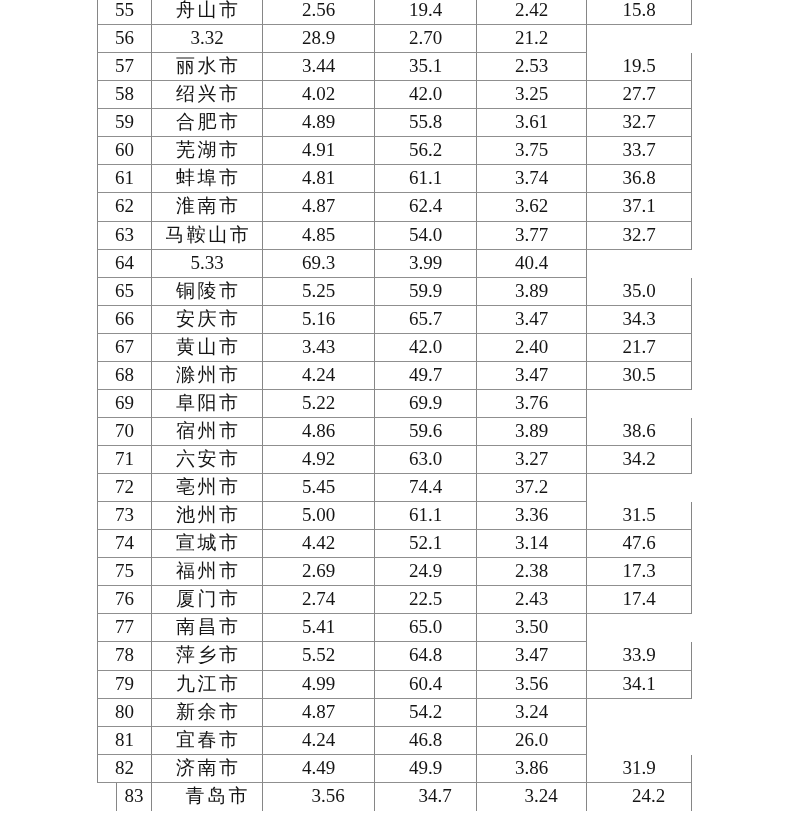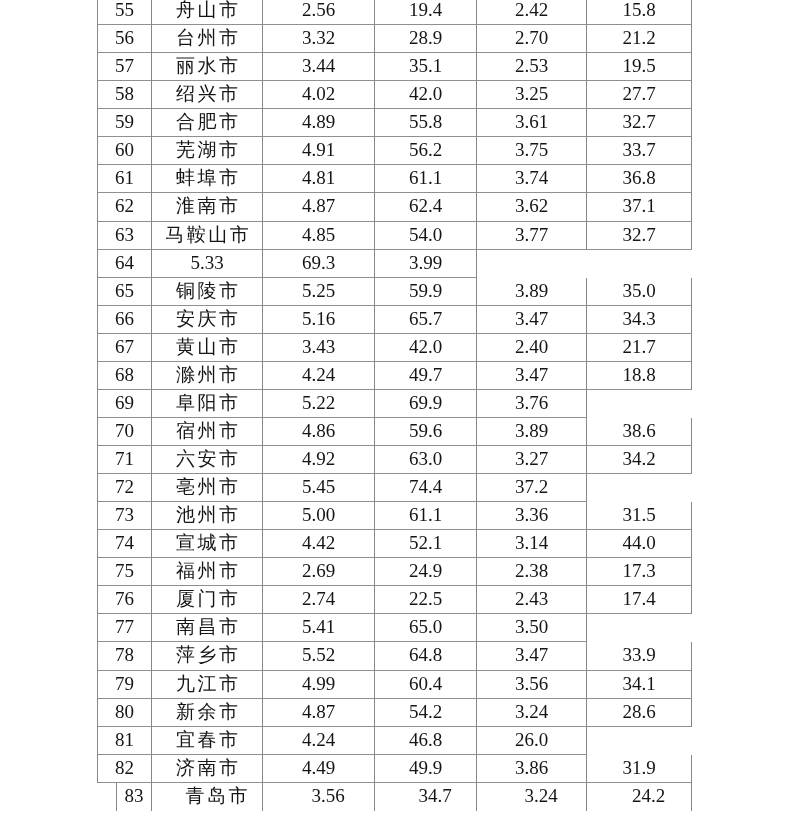--- a/index.html
+++ b/index.html
@@ -65,21 +65,20 @@
       <div class="row">
         <div class="cell">55</div>
         <div class="cell city">舟山市</div>
         <div class="cell">2.56</div>
         <div class="cell">19.4</div>
         <div class="cell">2.42</div>
         <div class="cell">15.8</div>
       </div>
       <div class="row">
         <div class="cell">56</div>
-        <div class="cell city">台州市</div>
         <div class="cell">3.32</div>
         <div class="cell">28.9</div>
         <div class="cell">2.70</div>
         <div class="cell">21.2</div>
       </div>
       <div class="row">
         <div class="cell">57</div>
         <div class="cell city">丽水市</div>
         <div class="cell">3.44</div>
         <div class="cell">35.1</div>
@@ -132,20 +131,21 @@
         <div class="cell">4.85</div>
         <div class="cell">54.0</div>
         <div class="cell">3.77</div>
         <div class="cell">32.7</div>
       </div>
       <div class="row">
         <div class="cell">64</div>
         <div class="cell">5.33</div>
         <div class="cell">69.3</div>
         <div class="cell">3.99</div>
+        <div class="cell">40.4</div>
       </div>
       <div class="row">
         <div class="cell">65</div>
         <div class="cell city">铜陵市</div>
         <div class="cell">5.25</div>
         <div class="cell">59.9</div>
         <div class="cell">3.89</div>
         <div class="cell">35.0</div>
       </div>
       <div class="row">
@@ -163,21 +163,21 @@
         <div class="cell">42.0</div>
         <div class="cell">2.40</div>
         <div class="cell">21.7</div>
       </div>
       <div class="row">
         <div class="cell">68</div>
         <div class="cell city">滁州市</div>
         <div class="cell">4.24</div>
         <div class="cell">49.7</div>
         <div class="cell">3.47</div>
-        <div class="cell">18.8</div>
+        <div class="cell">30.5</div>
       </div>
       <div class="row">
         <div class="cell">69</div>
         <div class="cell city">阜阳市</div>
         <div class="cell">5.22</div>
         <div class="cell">69.9</div>
         <div class="cell">3.76</div>
       </div>
       <div class="row">
         <div class="cell">70</div>
@@ -209,21 +209,21 @@
         <div class="cell">61.1</div>
         <div class="cell">3.36</div>
         <div class="cell">31.5</div>
       </div>
       <div class="row">
         <div class="cell">74</div>
         <div class="cell city">宣城市</div>
         <div class="cell">4.42</div>
         <div class="cell">52.1</div>
         <div class="cell">3.14</div>
-        <div class="cell">44.0</div>
+        <div class="cell">47.6</div>
       </div>
       <div class="row">
         <div class="cell">75</div>
         <div class="cell city">福州市</div>
         <div class="cell">2.69</div>
         <div class="cell">24.9</div>
         <div class="cell">2.38</div>
         <div class="cell">17.3</div>
       </div>
       <div class="row">
@@ -256,21 +256,20 @@
         <div class="cell">60.4</div>
         <div class="cell">3.56</div>
         <div class="cell">34.1</div>
       </div>
       <div class="row">
         <div class="cell">80</div>
         <div class="cell city">新余市</div>
         <div class="cell">4.87</div>
         <div class="cell">54.2</div>
         <div class="cell">3.24</div>
-        <div class="cell">28.6</div>
       </div>
       <div class="row">
         <div class="cell">81</div>
         <div class="cell city">宜春市</div>
         <div class="cell">4.24</div>
         <div class="cell">46.8</div>
         <div class="cell">26.0</div>
       </div>
       <div class="row">
         <div class="cell">82</div>

